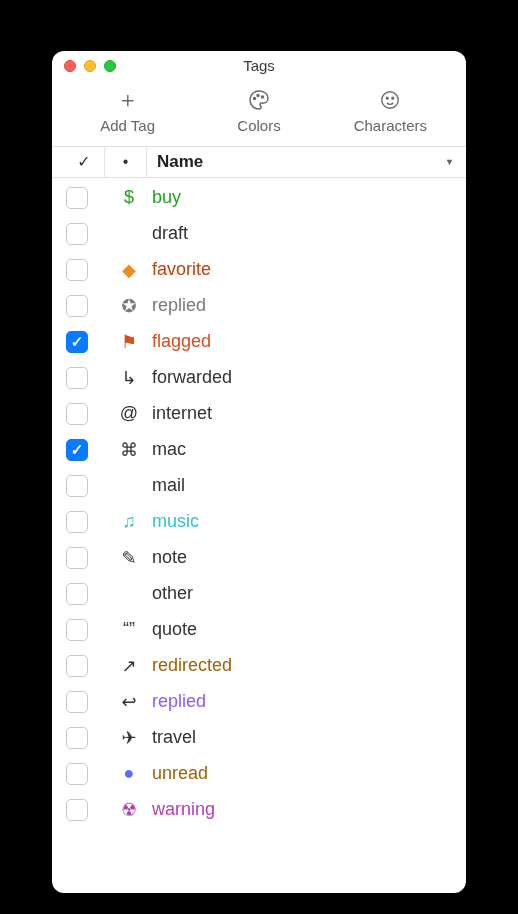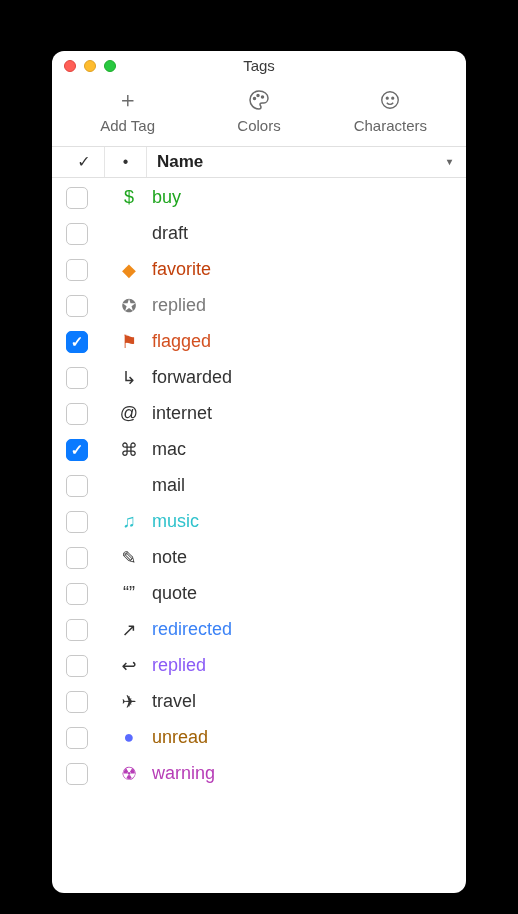--- a/index.html
+++ b/index.html
@@ -271,27 +271,32 @@
         <div class="row-icon" style="color: rgb(47, 194, 204);">♫</div>
         <div class="row-name" style="color: rgb(47, 194, 204);">music</div>
       </div>
       <div class="row">
         <div class="checkbox"></div>
         <div class="row-icon" style="color: rgb(51, 51, 51);">✎</div>
         <div class="row-name" style="color: rgb(51, 51, 51);">note</div>
       </div>
       <div class="row">
         <div class="checkbox"></div>
+        <div class="row-icon" style="color: rgb(51, 51, 51);"></div>
+        <div class="row-name" style="color: rgb(51, 51, 51);">other</div>
+      </div>
+      <div class="row">
+        <div class="checkbox"></div>
         <div class="row-icon" style="color: rgb(51, 51, 51);">“”</div>
         <div class="row-name" style="color: rgb(51, 51, 51);">quote</div>
       </div>
       <div class="row">
         <div class="checkbox"></div>
         <div class="row-icon" style="color: rgb(51, 51, 51);">↗</div>
-        <div class="row-name" style="color: #3b82f6;">redirected</div>
+        <div class="row-name" style="color: #a16207;">redirected</div>
       </div>
       <div class="row">
         <div class="checkbox"></div>
         <div class="row-icon" style="color: rgb(51, 51, 51);">↩</div>
         <div class="row-name" style="color: #8b5cf6;">replied</div>
       </div>
       <div class="row">
         <div class="checkbox"></div>
         <div class="row-icon" style="color: rgb(51, 51, 51);">✈</div>
         <div class="row-name" style="color: rgb(51, 51, 51);">travel</div>

